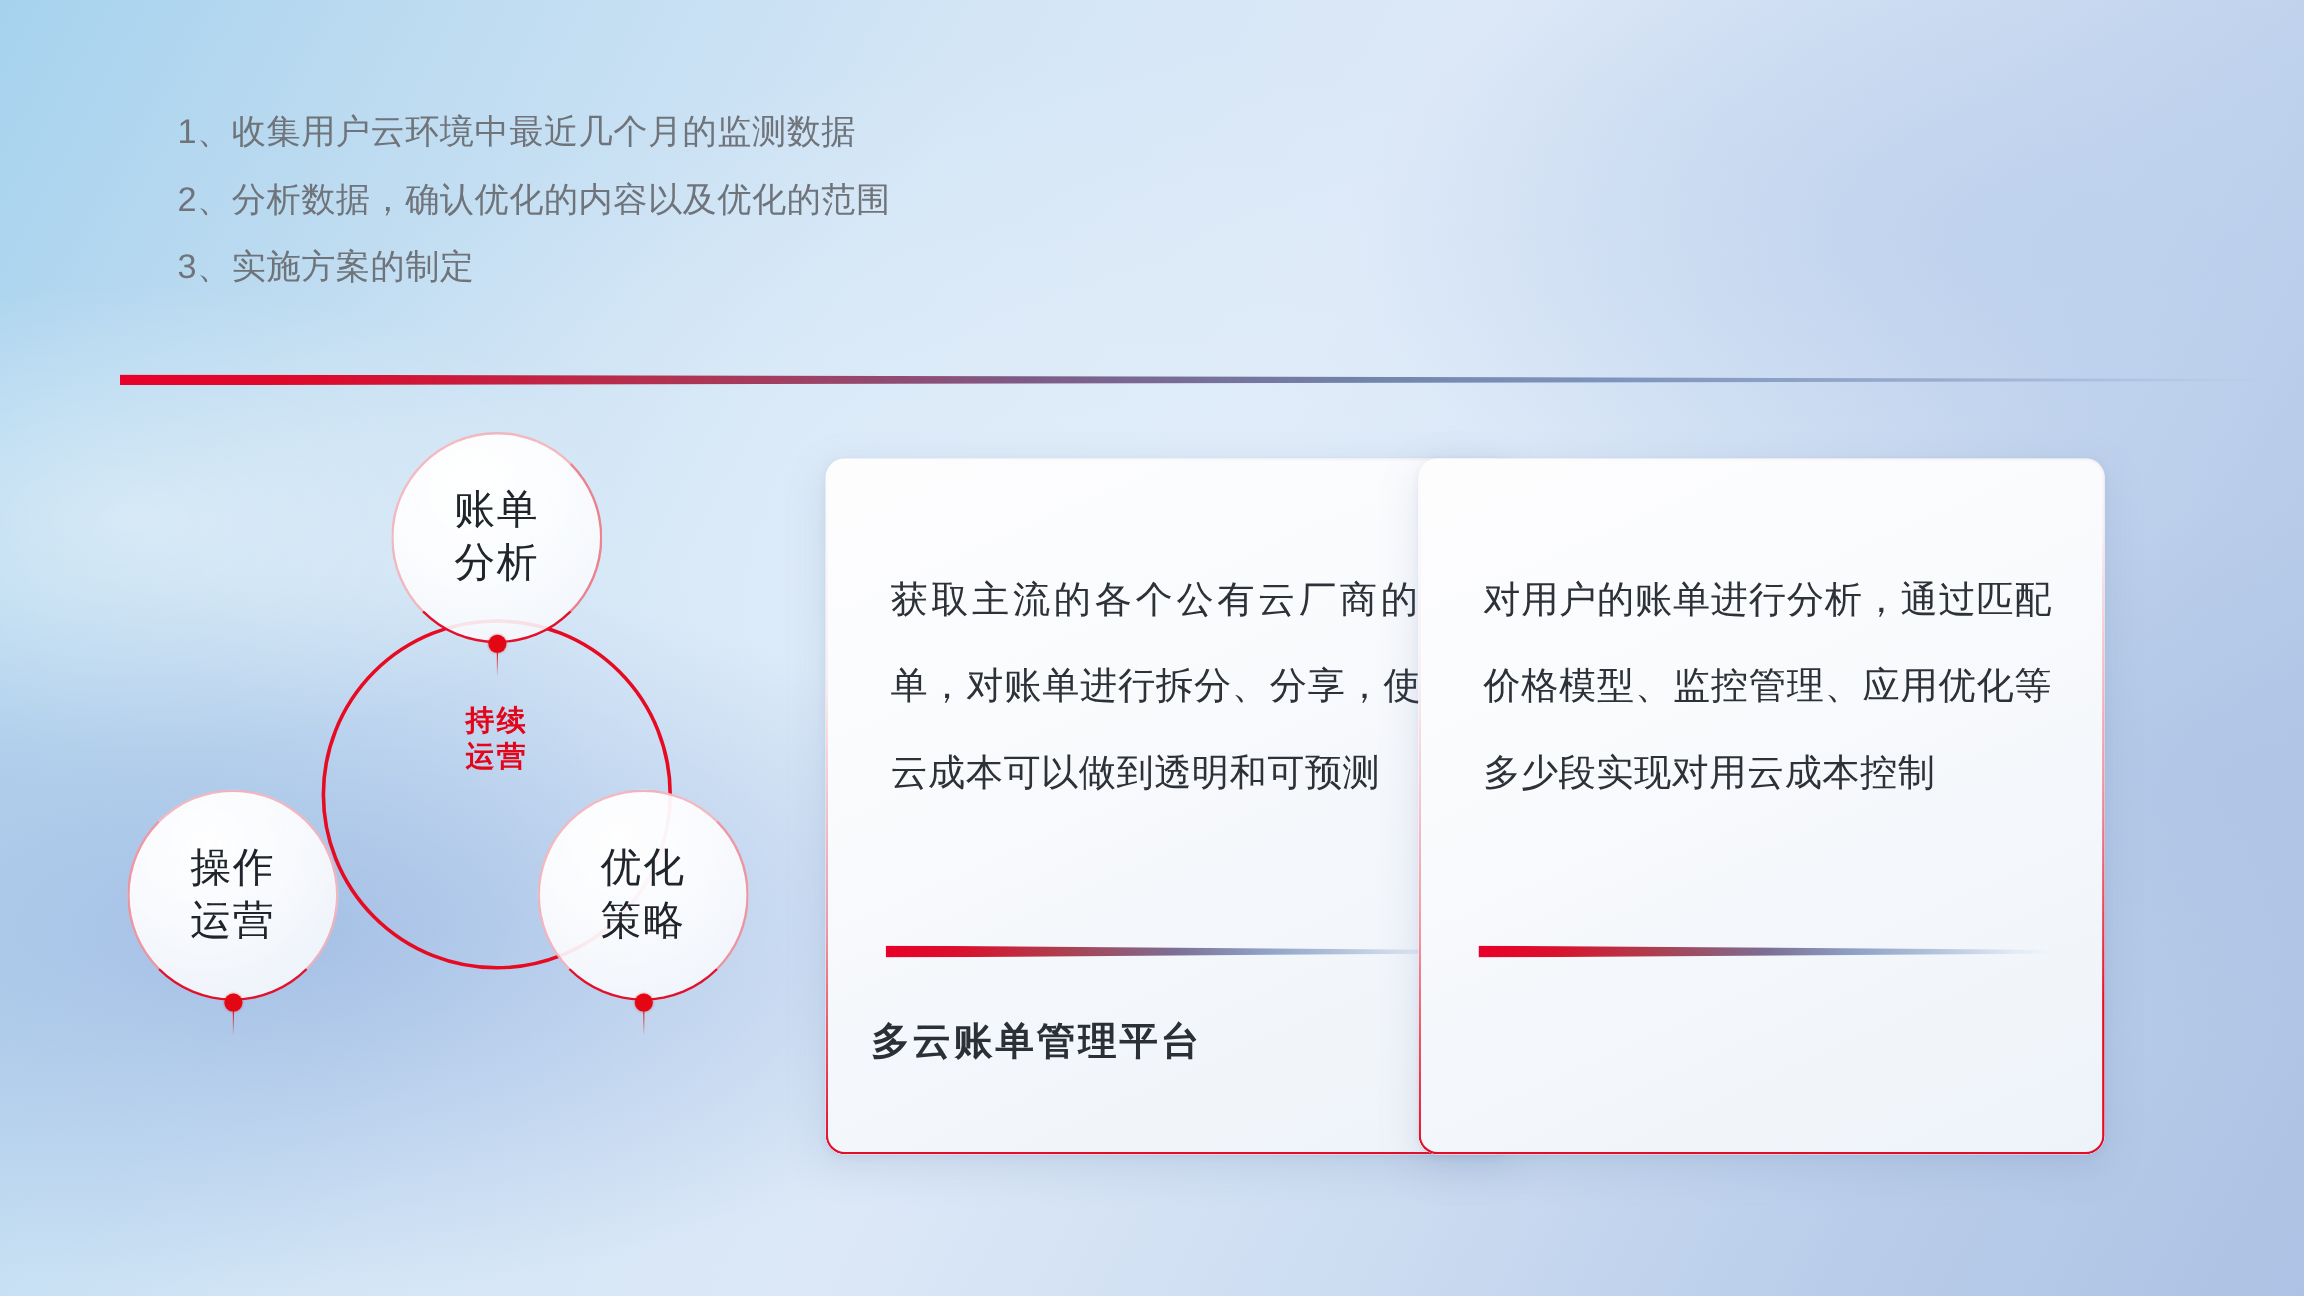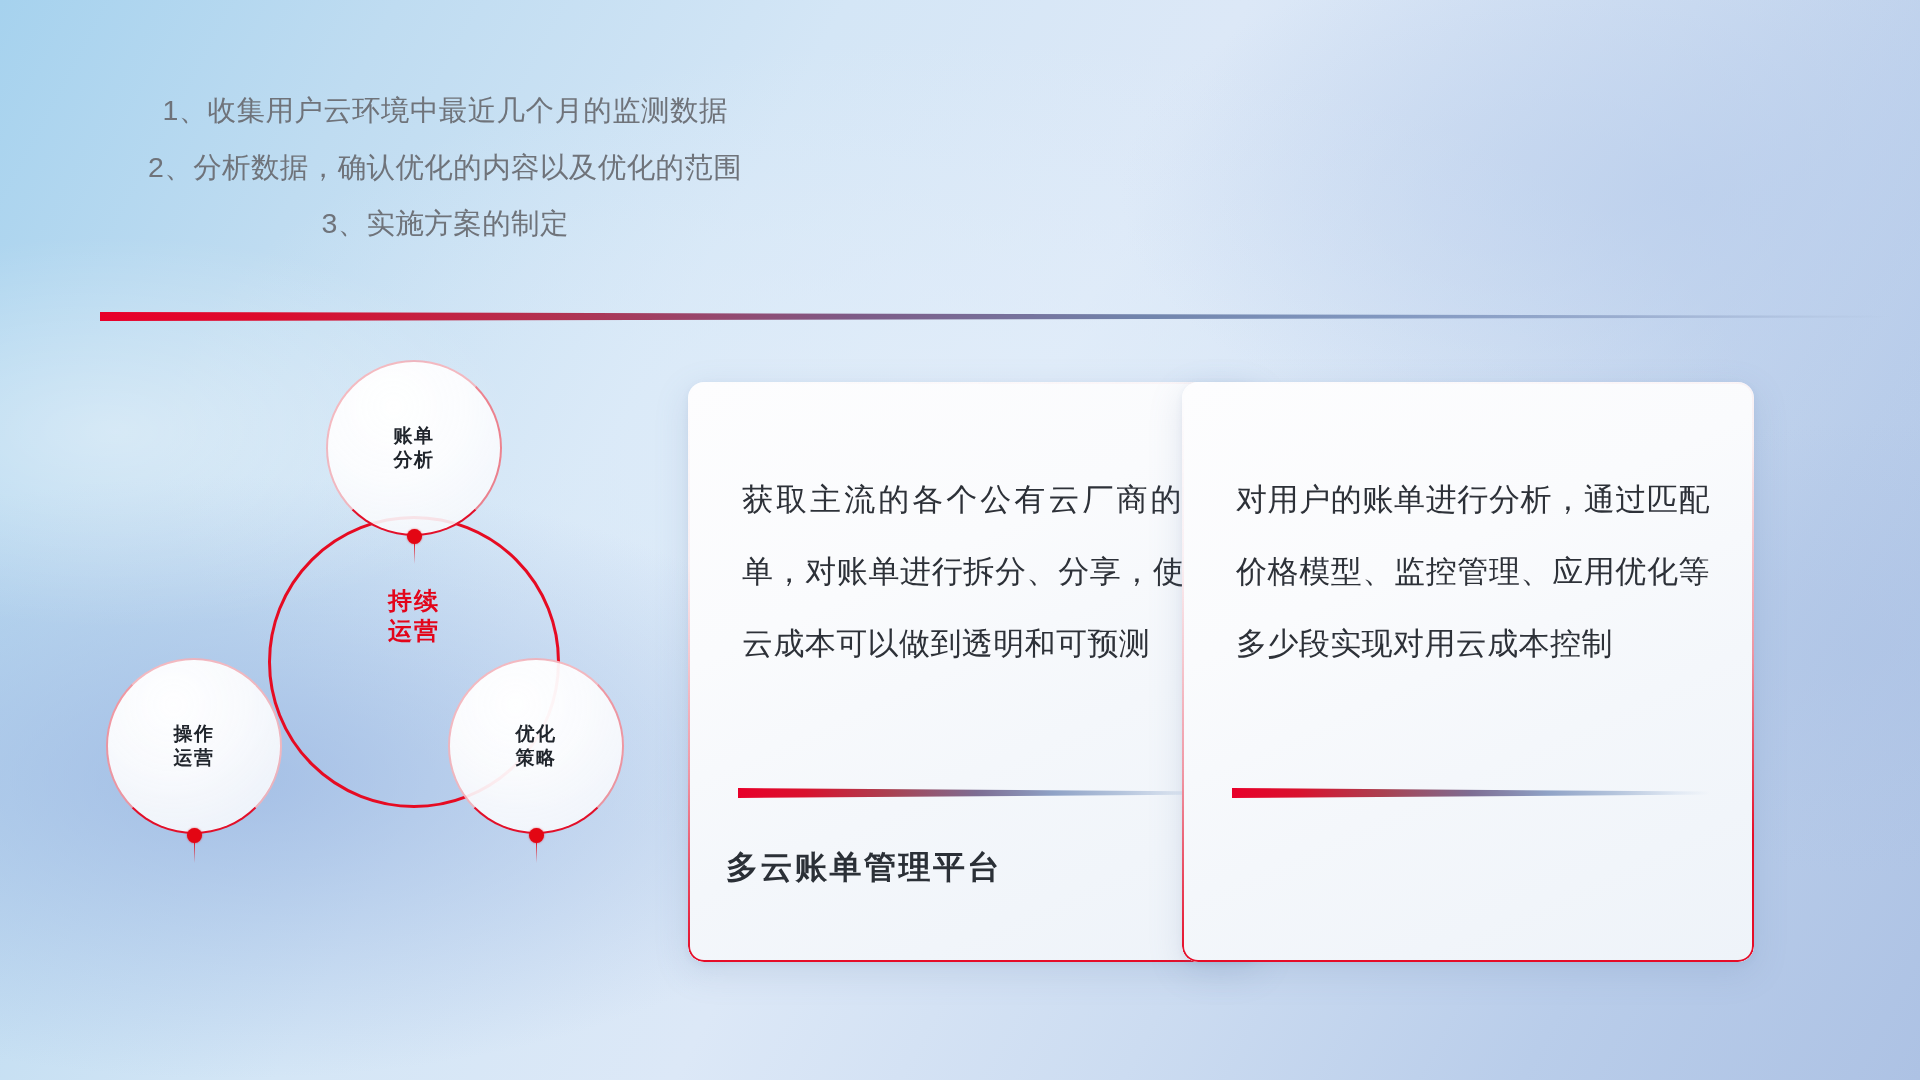--- a/index.html
+++ b/index.html
@@ -17,21 +17,21 @@
   }
   #slide::after{
     content:""; position:absolute; inset:0; pointer-events:none;
     background:
       radial-gradient(ellipse 30% 26% at 6% 40%, rgba(255,255,255,0.40), rgba(255,255,255,0) 70%),
       radial-gradient(ellipse 26% 30% at 97% 60%, rgba(170,192,228,0.45), rgba(170,192,228,0) 70%);
   }
 
   
   .bullets { position:absolute; z-index:4; }
-  .bul-left  { left:148px; top:96px;text-align:center; }
+  .bul-left  { left:148px; top:96px; }
   .bul-right { left:1000px; top:122px; }
   .bullet {
     color:#6f737a; font-size:28.5px; letter-spacing:.4px;
     line-height:1.0; margin-bottom:28px; white-space:nowrap; font-weight:400;
   }
   .bul-right .bullet { margin-bottom:28px; }
 
   
   .main-divider{
     position:absolute; left:100px; top:312px; width:1790px; height:9px; z-index:4;
@@ -53,21 +53,21 @@
     border:2.2px solid rgba(226,32,52,0.30);
     background:
       radial-gradient(circle at 38% 26%, rgba(255,255,255,0.99) 0%, rgba(253,253,254,0.94) 42%, rgba(243,246,251,0.86) 100%);
     box-shadow:0 0 0 0.5px rgba(255,255,255,0.5) inset;
     display:flex; flex-direction:column; align-items:center; justify-content:center;
   }
   .node-top   { left:230px; top:  8px; border-bottom-color:#e2102a; border-right-color:rgba(226,32,52,0.55); }
   .node-left  { left: 10px; top:306px; border-bottom-color:#e2102a; border-left-color:rgba(226,32,52,0.45); }
   .node-right { left:352px; top:306px; border-bottom-color:#e2102a; border-right-color:rgba(226,32,52,0.45);text-align:right; }
   .node-line{
-    font-size:19px; font-weight:700; color:#20252c; line-height:1.28; letter-spacing:1.5px;
+    font-size:34px; font-weight:400; color:#20252c; line-height:1.28; letter-spacing:1.5px;
   }
   .dot{
     position:absolute; width:15px; height:15px; border-radius:50%;
     background:#e30613; box-shadow:0 0 2px rgba(227,6,19,0.7);
   }
   .dot-top   { left:311px; top:177px; }
   .dot-left  { left: 91px; top:476px; }
   .dot-right { left:433px; top:476px; }
   .tick{ position:absolute; width:1.6px; background:linear-gradient(180deg,#e30613,rgba(227,6,19,0)); }
   .tick-top  { left:317.7px; top:190px; height:22px; }

